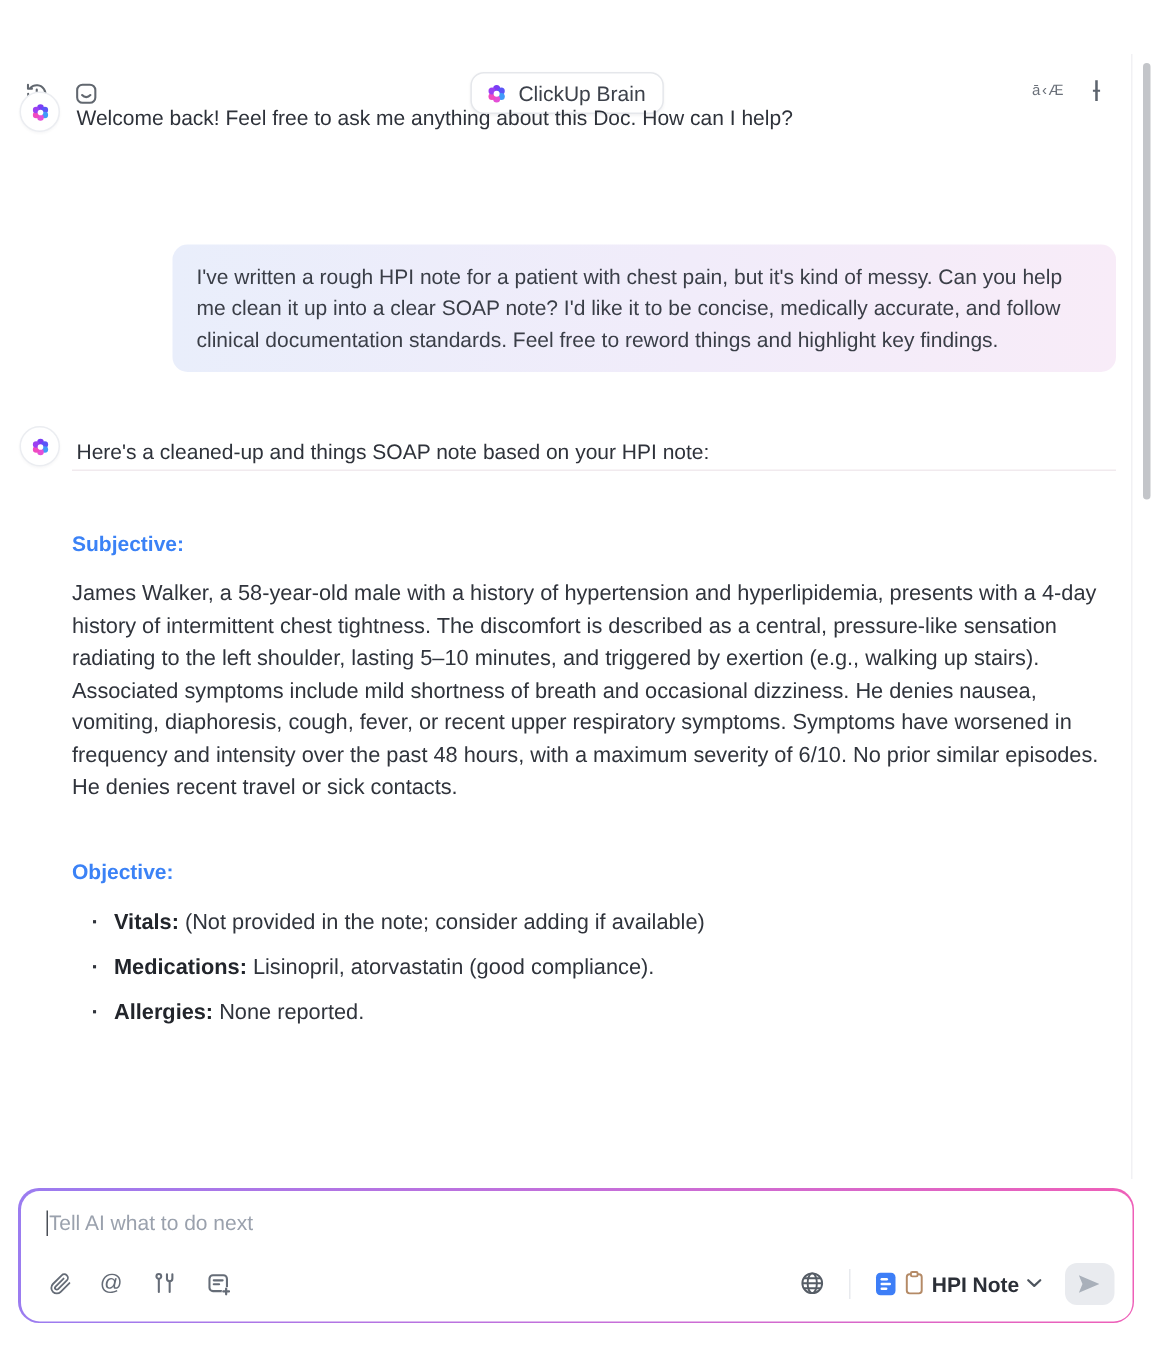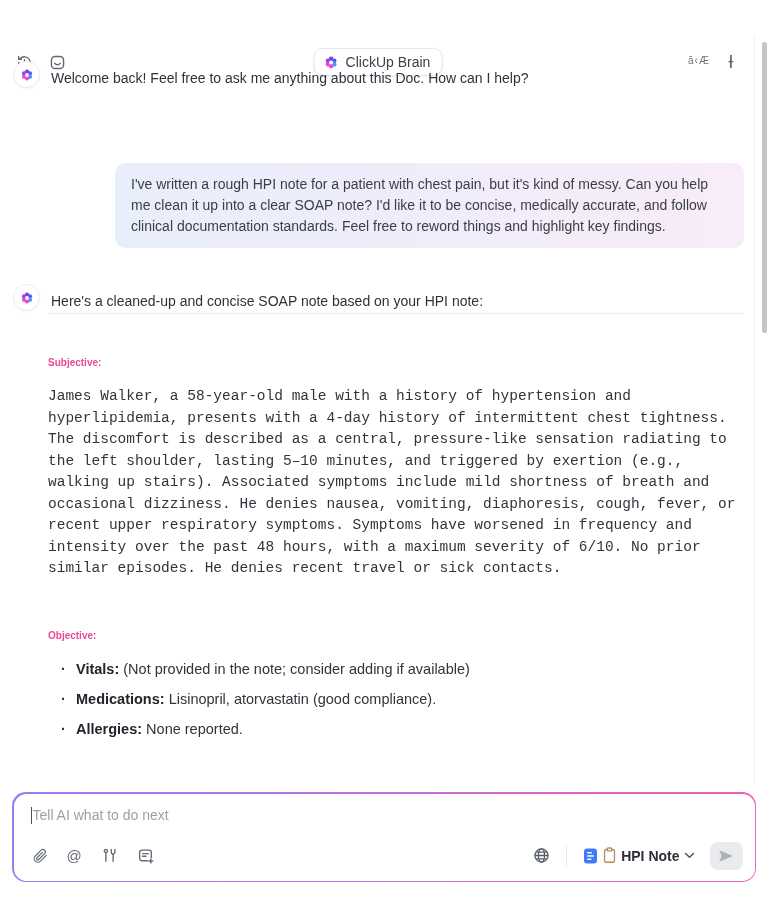--- a/index.html
+++ b/index.html
@@ -35,23 +35,23 @@
 
   .user-bubble { position:absolute; left:115px; right:24px; top:123px;
     border-radius:10px; padding:11px 16px;
     background:linear-gradient(90deg,#e9eefb 0%, #f1ecfa 55%, #f8ecf8 100%);
     font-size:14px; line-height:21px; color:#3a3e47;margin-top:40px; }
 
   .response-divider { position:absolute; left:48px; right:24px; top:313px; height:1px; background:#f1eaee; }
 
   .soap { position:absolute; left:48px; top:352px; width:692px;
     font-size:14.5px; line-height:21.5px; color:#30343c; }
-  .soap h3 { font-size:10px; line-height:21px; margin:0 0 13px 0; color:#ec4899; font-weight:bold; }
+  .soap h3 { font-size:14px; line-height:21px; margin:0 0 13px 0; color:#3b82f6; font-weight:bold; }
   .soap p { margin:0 0 30px 0; }
-  .soap .gap-lg { margin-bottom:45px;font-family:Liberation Mono, monospace; }
+  .soap .gap-lg { margin-bottom:34px; }
   .obj-list { list-style:none; margin:6px 0 0 0; padding:0 0 0 12px; }
   .obj-list li { position:relative; padding-left:16px; margin-bottom:8.5px; }
   .obj-list li::before { content:"·"; position:absolute; left:1px; top:0; font-weight:bold; color:#30343c; }
   .b-label { font-weight:bold; color:#22252b; margin-right:4px; }
 
   
   .scroll-track-line { position:absolute; right:13px; top:36px; height:750px; width:1px; background:#f1f1f4; }
   .scroll-thumb { position:absolute; right:1px; top:42px; width:5px; height:291px;
     background:#c3c5c9; border-radius:3px; }
 
@@ -146,21 +146,21 @@
     <svg width="14" height="14" viewBox="0 0 16 16">
       <circle cx="8" cy="4.2" r="2.5" fill="#7a3ef5"></circle>
       <circle cx="11.3" cy="6.1" r="2.5" fill="#5b55f7"></circle>
       <circle cx="11.3" cy="9.9" r="2.5" fill="#419bf9"></circle>
       <circle cx="8" cy="11.8" r="2.5" fill="#e44fd7"></circle>
       <circle cx="4.7" cy="9.9" r="2.5" fill="#f04ac0"></circle>
       <circle cx="4.7" cy="6.1" r="2.5" fill="#9b40f2"></circle>
       <circle cx="8" cy="8" r="2.15" fill="#ffffff"></circle>
     </svg>
   </div>
-  <div class="msg-text">Here's a cleaned-up and concise SOAP note based on your HPI note:</div>
+  <div class="msg-text">Here's a cleaned-up and things SOAP note based on your HPI note:</div>
 </div>
 
 <div class="response-divider"></div>
 
 <div class="soap">
   <h3>Subjective:</h3>
   <p class="gap-lg">James Walker, a 58-year-old male with a history of hypertension and hyperlipidemia, presents with a 4-day history of intermittent chest tightness. The discomfort is described as a central, pressure-like sensation radiating to the left shoulder, lasting 5–10 minutes, and triggered by exertion (e.g., walking up stairs). Associated symptoms include mild shortness of breath and occasional dizziness. He denies nausea, vomiting, diaphoresis, cough, fever, or recent upper respiratory symptoms. Symptoms have worsened in frequency and intensity over the past 48 hours, with a maximum severity of 6/10. No prior similar episodes. He denies recent travel or sick contacts.</p>
 
   <h3>Objective:</h3>
   <ul class="obj-list">

